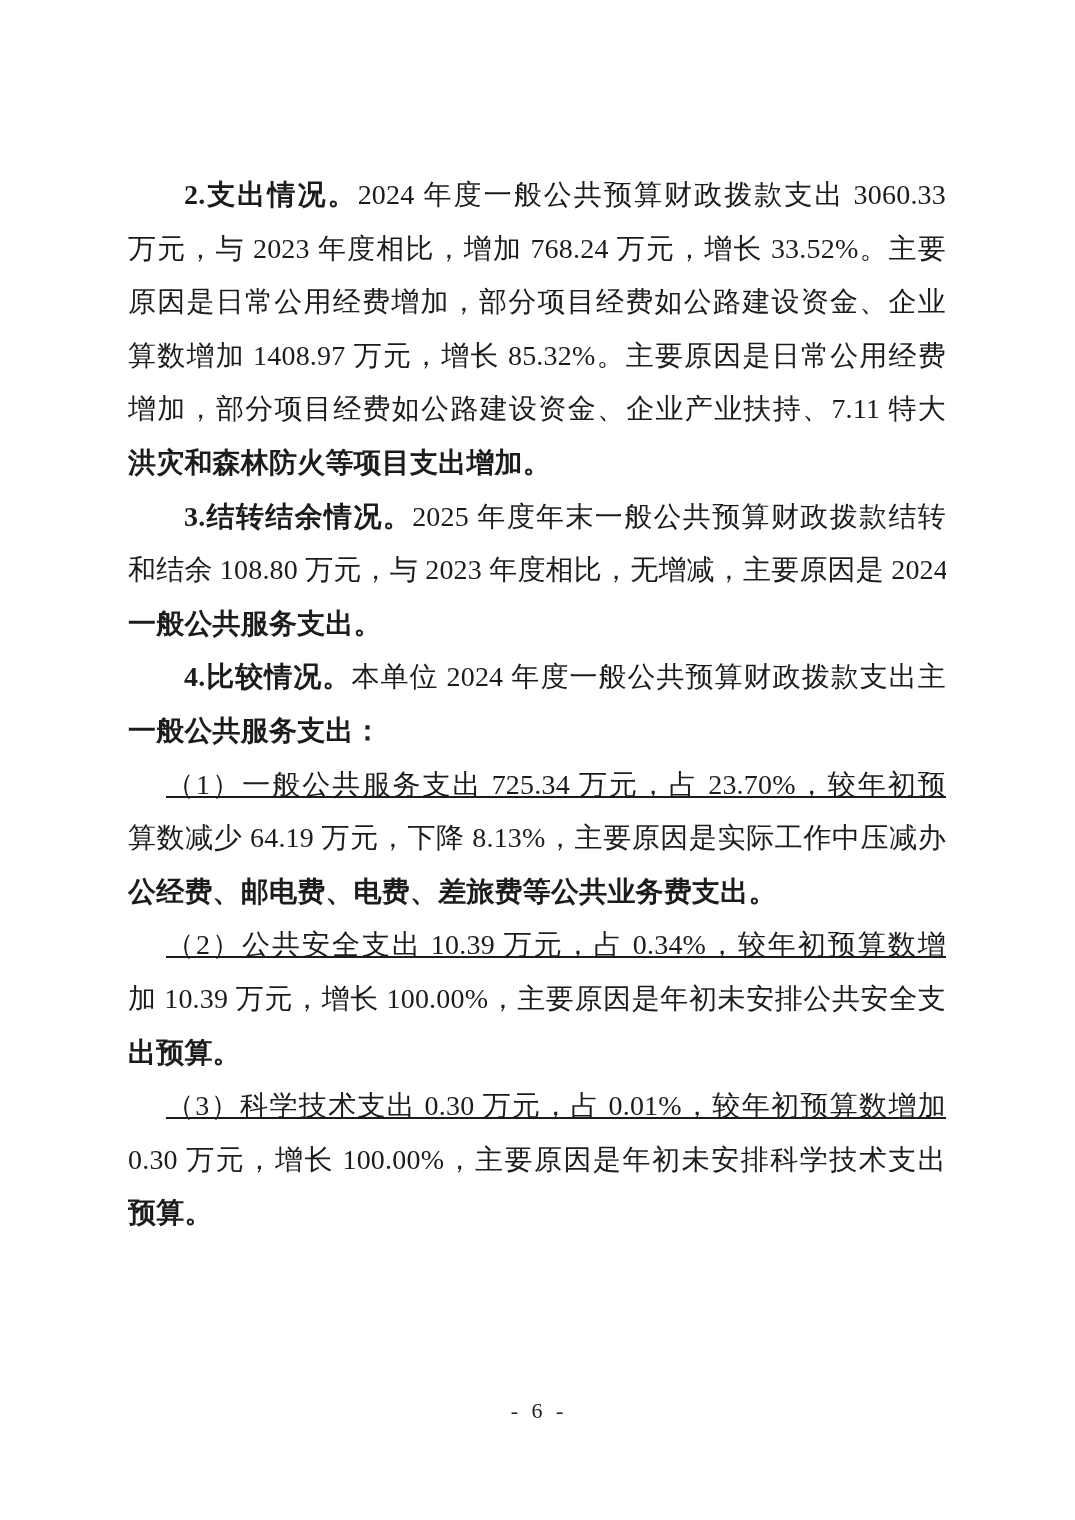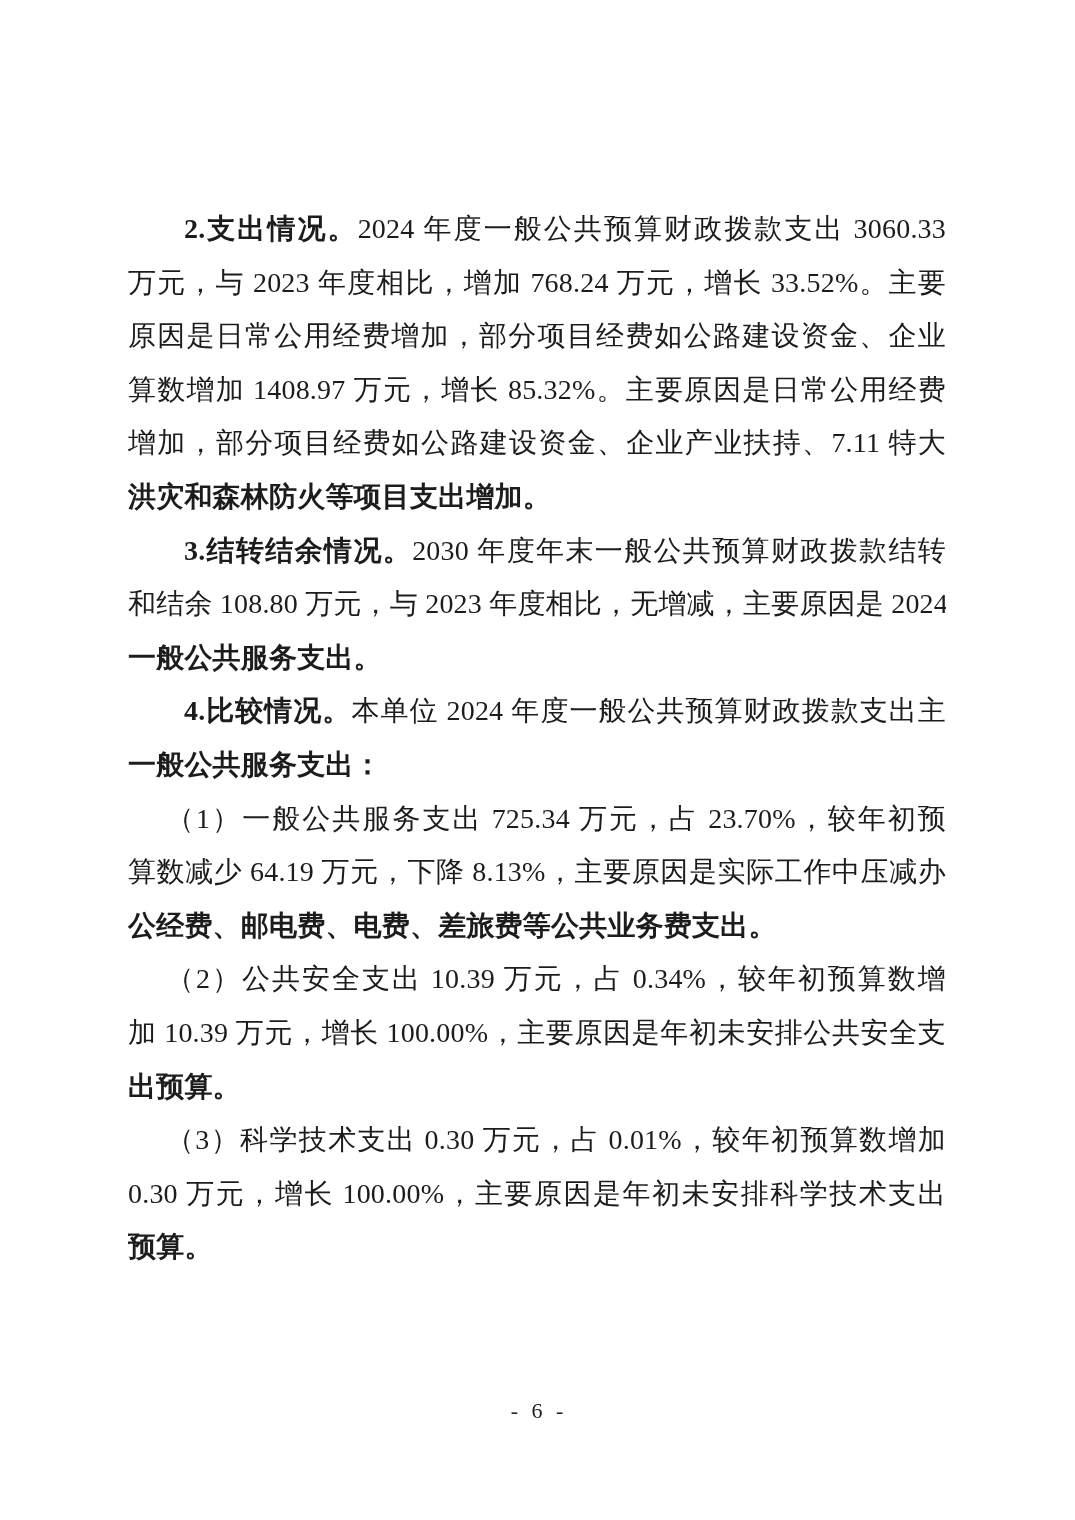--- a/index.html
+++ b/index.html
@@ -7,40 +7,40 @@
   body { background: #e8e8e8; font-family: "Liberation Serif", "DejaVu Serif", serif; }
   .page {
     position: relative;
     width: 1075px; height: 1520px;
     background: #ffffff;
     color: #1c1c1c;
     overflow: hidden;
   }
   .textblock {
     position: absolute;
-    left: 128px; top: 202px;
+    left: 128px; top: 168px;
     width: 818px;
   }
   .line {
     font-size: 28px;
     height: 53.6px;
     line-height: 53.6px;
     text-align: justify;
     text-align-last: justify;
     text-justify: inter-character;
     white-space: nowrap;
     overflow: hidden;
     letter-spacing: 0.2px;
   }
   .line.para-end {
     text-align-last: left;
     font-weight: bold;
   }
   .line.indent { text-indent: 56px; }
-  .line.indent-paren { text-indent: 38px; }
+  .line.indent-paren { text-indent: 38px; text-decoration: underline; }
   .head { font-weight: bold; }
   .footer {
     position: absolute;
     left: 0; top: 1396px;
     width: 100%;
     text-align: center;
     font-size: 22px;
     line-height: 30px;
     color: #222222;
     word-spacing: 6px;
@@ -56,21 +56,21 @@
     <div class="para">
       <div class="line indent"><span class="head">2.支出情况。</span><span>2024 年度一般公共预算财政拨款支出 3060.33</span></div>
       <div class="line"><span>万元，与 2023 年度相比，增加 768.24 万元，增长 33.52%。主要</span></div>
       <div class="line"><span>原因是日常公用经费增加，部分项目经费如公路建设资金、企业</span></div>
       <div class="line"><span>算数增加 1408.97 万元，增长 85.32%。主要原因是日常公用经费</span></div>
       <div class="line"><span>增加，部分项目经费如公路建设资金、企业产业扶持、7.11 特大</span></div>
       <div class="line para-end"><span>洪灾和森林防火等项目支出增加。</span></div>
     </div>
 
     <div class="para">
-      <div class="line indent"><span class="head">3.结转结余情况。</span><span>2030 年度年末一般公共预算财政拨款结转</span></div>
+      <div class="line indent"><span class="head">3.结转结余情况。</span><span>2025 年度年末一般公共预算财政拨款结转</span></div>
       <div class="line"><span>和结余 108.80 万元，与 2023 年度相比，无增减，主要原因是 2024</span></div>
       <div class="line para-end"><span>一般公共服务支出。</span></div>
     </div>
 
     <div class="para">
       <div class="line indent"><span class="head">4.比较情况。</span><span>本单位 2024 年度一般公共预算财政拨款支出主</span></div>
       <div class="line para-end"><span>一般公共服务支出：</span></div>
     </div>
 
     <div class="para">

